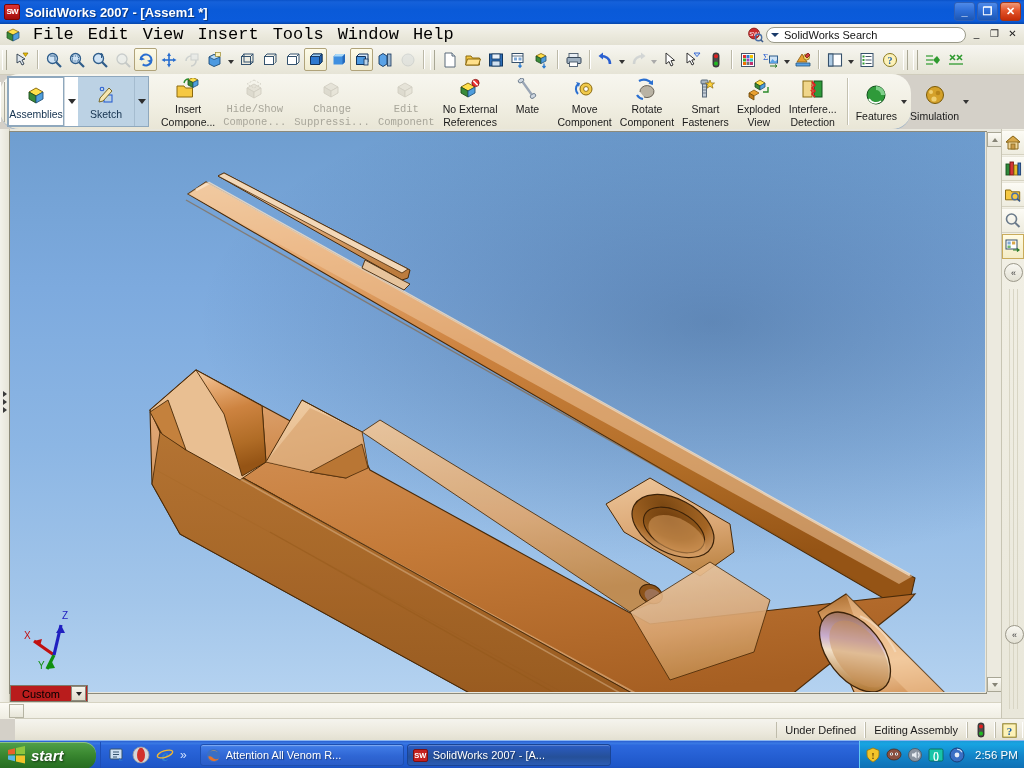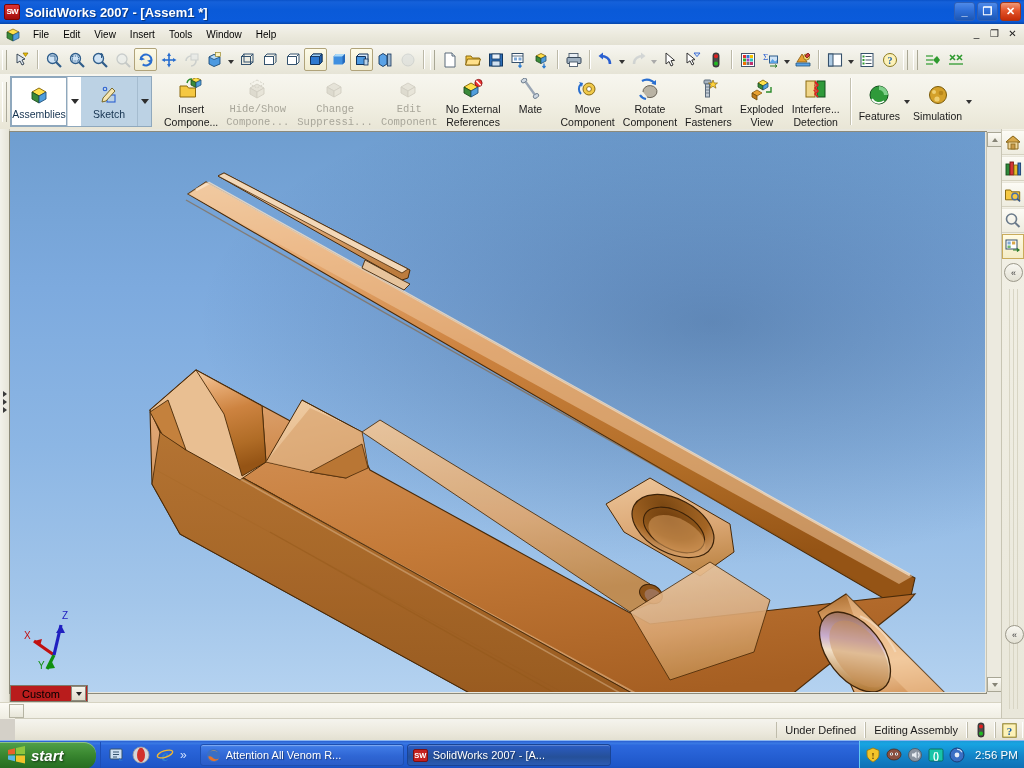--- a/index.html
+++ b/index.html
@@ -49,22 +49,22 @@
 
   
   .menubar{
     position:absolute;left:0;top:24px;width:1024px;height:21px;
     background:linear-gradient(to bottom,#f4f3ee 0%,#eceade 50%,#e3e1d3 100%);
     border-bottom:1px solid #d7d4c4;
     display:flex;align-items:center;
   }
   .menu-sw-icon{width:18px;height:17px;margin-left:4px;margin-right:4px;position:relative;}
   .menu-item{
-    padding:2px 7px;color:#000;font-size:10px;
-    font-family:Liberation Sans, sans-serif;white-space:nowrap;
+    padding:2px 7px;color:#000;font-size:17px;
+    font-family:Liberation Mono, monospace;white-space:nowrap;
   }
   .search-wrap{
     position:absolute;right:58px;top:2px;height:17px;
     display:flex;align-items:center;
   }
   .search-ico{width:17px;height:16px;margin-right:2px;position:relative;}
   .search-box{
     width:200px;height:16px;border:1px solid #9a9a8a;border-radius:8px;
     background:#fff;display:flex;align-items:center;padding-left:4px;
     box-sizing:border-box;
@@ -97,24 +97,24 @@
     position:relative;border:1px solid transparent;box-sizing:border-box;border-radius:2px;
   }
   .tbi.sel{border:1px solid #b0a37a;background:linear-gradient(to bottom,#fdfbe8,#f0ebcf);}
   .tbi.dis{opacity:.34;}
   .dropcar{width:9px;height:23px;display:flex;align-items:flex-end;justify-content:center;padding-bottom:7px;box-sizing:border-box;}
   .dropcar i{width:0;height:0;border-left:3px solid transparent;border-right:3px solid transparent;border-top:4px solid #333;display:block;}
   .dropcar.dis i{border-top-color:#aaa;}
 
   
   .cmdmgr{
-    position:absolute;left:0;top:74px;width:1024px;height:55px;
+    position:absolute;left:0;top:74px;width:911px;height:55px;
     background:linear-gradient(to bottom,#f7f6ef 0%,#f1efe3 55%,#e9e6d6 100%);
     border-bottom:1px solid #9fb4c9;
-    display:flex;align-items:stretch;
+    display:flex;align-items:stretch;border-radius:19px;
   }
   .cmd-leftgrip{
     width:8px;display:flex;align-items:center;justify-content:center;
   }
   .cmd-leftgrip span{
     width:3px;height:40px;border-left:1px solid #fff;border-right:1px solid #aaa89a;display:block;
   }
   .tabgroup{
     display:flex;align-items:stretch;background:#bcd2e4;
     border:1px solid #8fa8bd;margin:2px 2px 2px 2px;box-sizing:border-box;
@@ -365,20 +365,34 @@
       </svg>
     </div>
     <div class="menu-item">File</div>
     <div class="menu-item">Edit</div>
     <div class="menu-item">View</div>
     <div class="menu-item">Insert</div>
     <div class="menu-item">Tools</div>
     <div class="menu-item">Window</div>
     <div class="menu-item">Help</div>
 
+    <div class="search-wrap">
+      <div class="search-ico">
+        <svg width="17" height="16" viewBox="0 0 17 16">
+          <circle cx="7" cy="6.5" r="5.4" fill="#c92b2b" stroke="#7e1010" stroke-width=".8"></circle>
+          <text x="7" y="9.3" font-size="6" fill="#fff" text-anchor="middle" font-family="Liberation Sans">SW</text>
+          <circle cx="11.5" cy="10.5" r="3.2" fill="none" stroke="#4a6fa5" stroke-width="1.4"></circle>
+          <line x1="13.7" y1="12.7" x2="16" y2="15" stroke="#3a5a88" stroke-width="1.6"></line>
+        </svg>
+      </div>
+      <div class="search-box">
+        <div class="search-caret"></div>
+        <div class="search-text" title="SolidWorks Search">SolidWorks Search</div>
+      </div>
+    </div>
 
     <div class="mdi-buttons">
       <div class="mdi-btn">_</div>
       <div class="mdi-btn">❐</div>
       <div class="mdi-btn">✕</div>
     </div>
   </div>
 
   <div class="icontoolbar">
     <div class="grip"></div>

